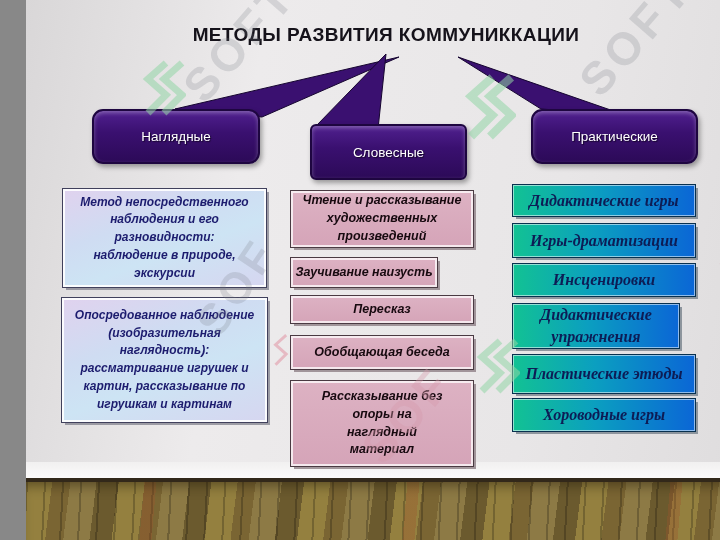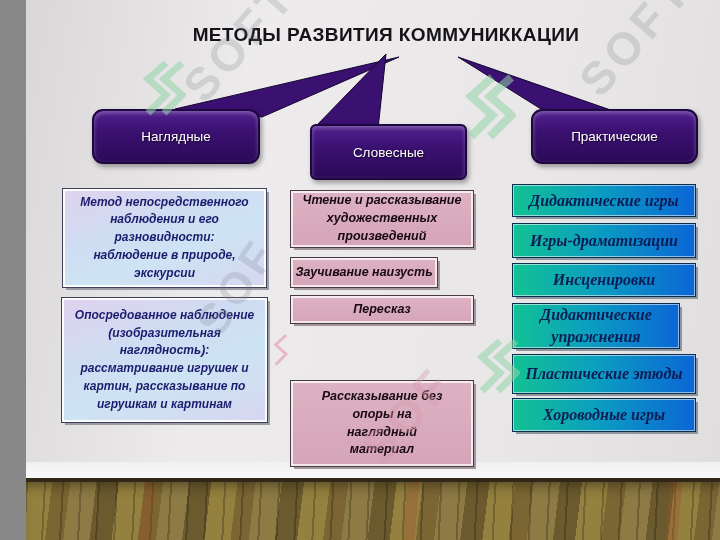--- a/index.html
+++ b/index.html
@@ -120,20 +120,21 @@
 наглядность):
 рассматривание игрушек и
 картин, рассказывание по
 игрушкам и картинам</div>
 
   <div class="box verbal" id="m1">Чтение и рассказывание
 художественных
 произведений</div>
   <div class="box verbal" id="m2">Заучивание наизусть</div>
   <div class="box verbal" id="m3">Пересказ</div>
+  <div class="box verbal" id="m4">Обобщающая беседа</div>
   <div class="box verbal" id="m5">Рассказывание без
 опоры на
 наглядный
 материал</div>
 
   <div class="box practical" id="p1">Дидактические игры</div>
   <div class="box practical" id="p2">Игры-драматизации</div>
   <div class="box practical" id="p3">Инсценировки</div>
   <div class="box practical" id="p4">Дидактические
 упражнения</div>

